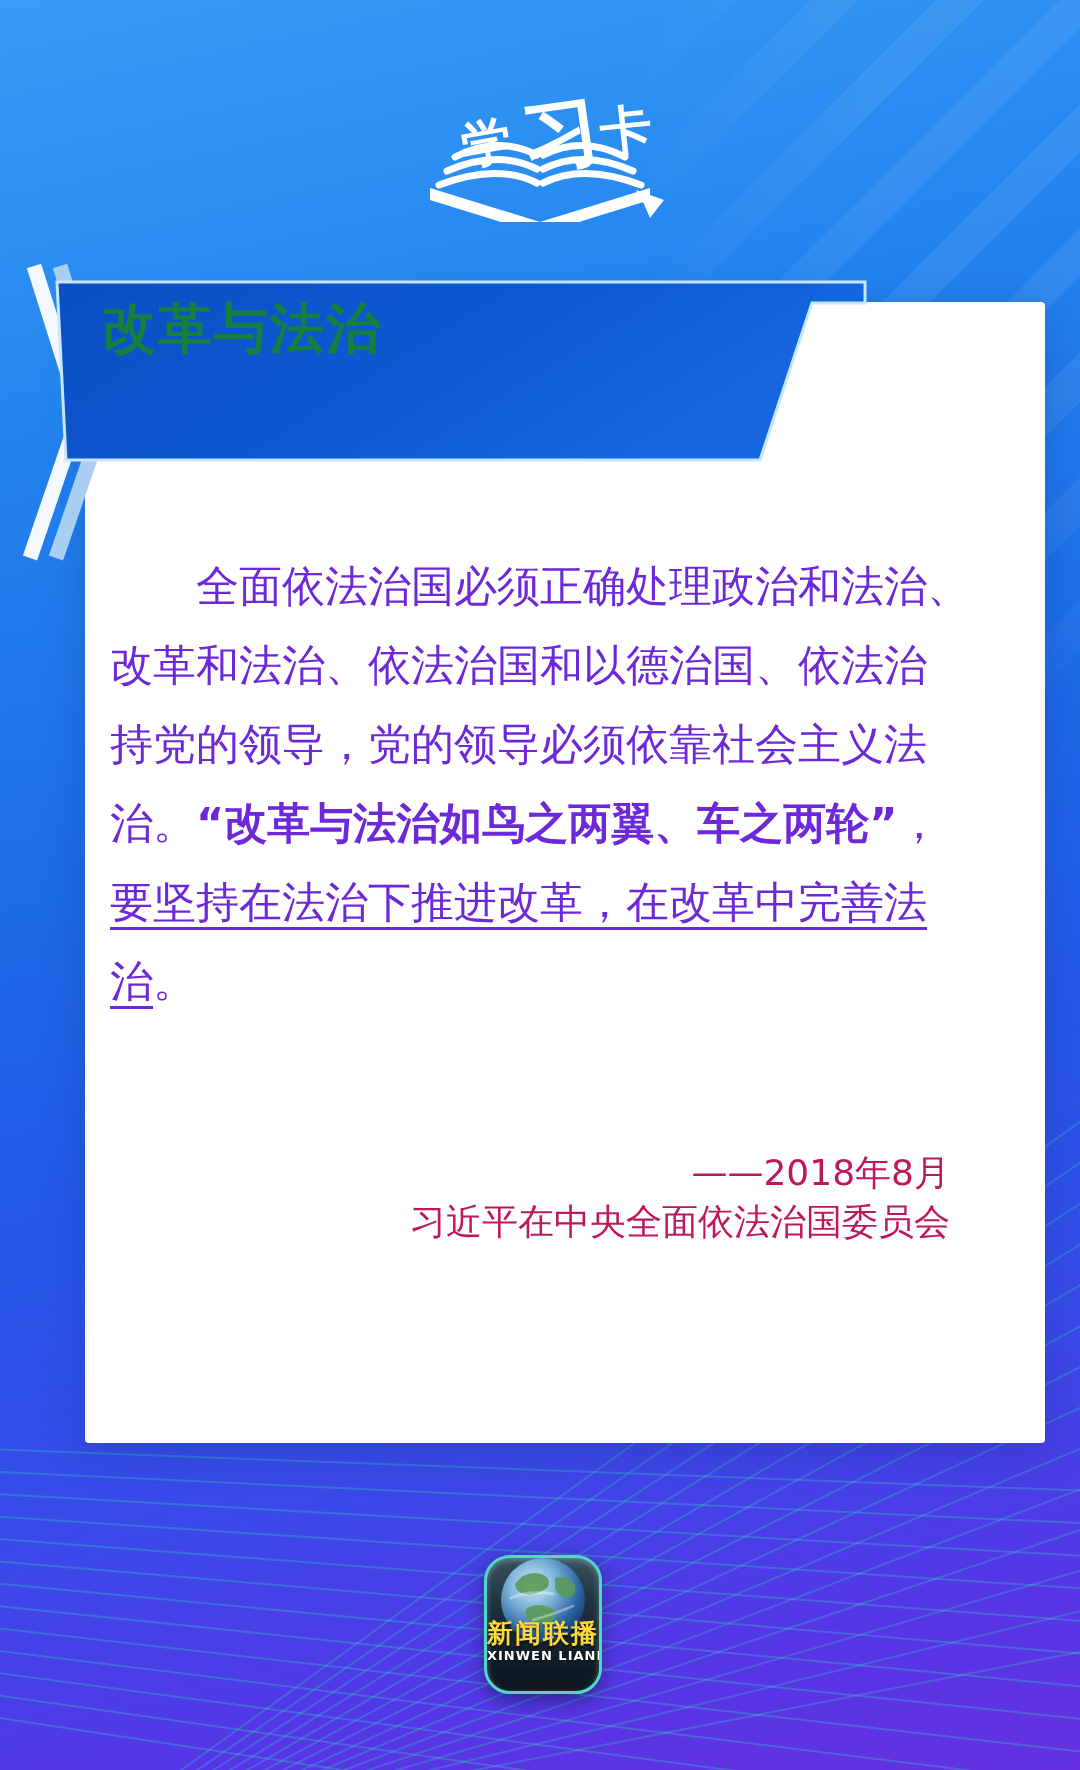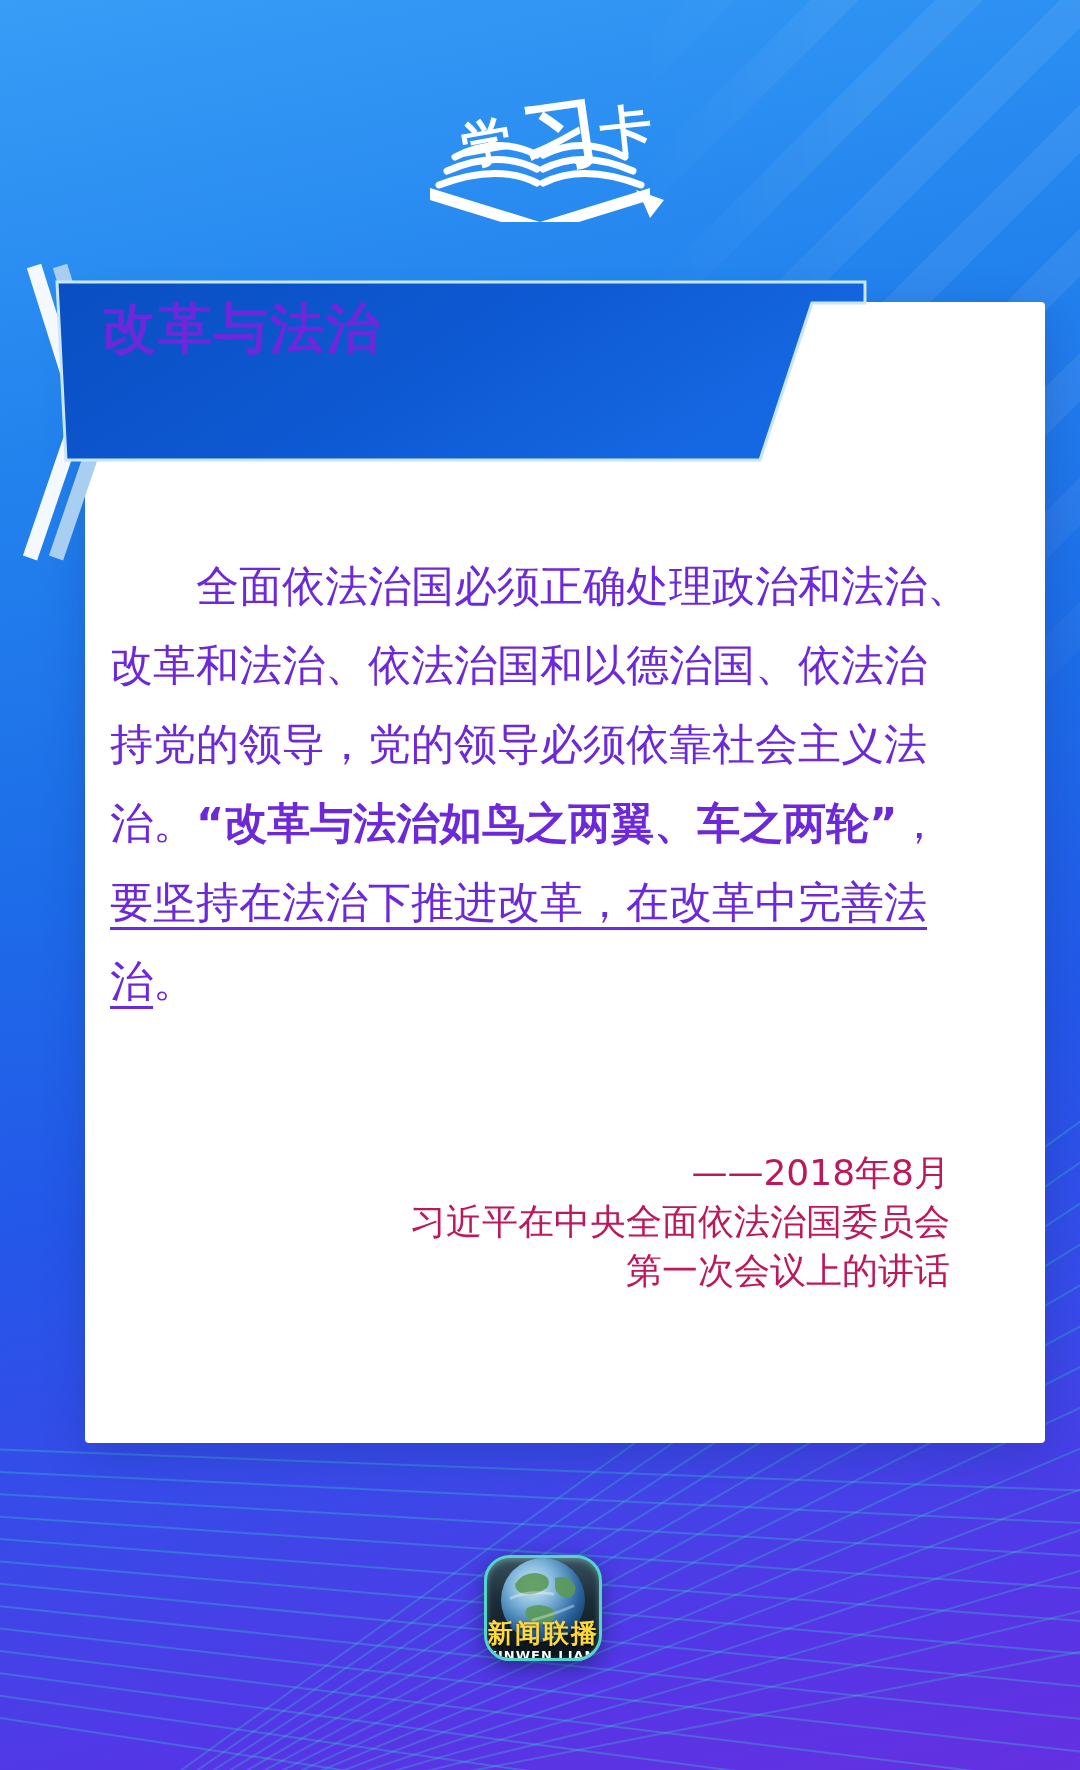--- a/index.html
+++ b/index.html
@@ -35,40 +35,40 @@
     position:absolute;z-index:4;left:0;top:72px;width:1080px;height:150px;
     text-align:center;color:#fff;
   }
   .brand .cal{position:absolute;font-weight:bold;color:#fff;}
   .cal-1{left:462px;top:38px;font-size:50px;transform:rotate(-10deg);}
   .cal-2{left:522px;top:10px;font-size:78px;transform:rotate(-8deg);}
   .cal-3{left:600px;top:24px;font-size:52px;transform:rotate(-6deg);}
   
   .banner-title{
     position:absolute;z-index:4;left:102px;top:294px;
-    color:#6d28d9;font-weight:bold;font-size:54px;line-height:70px;
+    color:#15803d;font-weight:bold;font-size:54px;line-height:70px;
     letter-spacing:2px;white-space:nowrap;
   }
   
   .quote{
     position:absolute;z-index:4;left:110px;top:547px;
     color:#6d28d9;font-size:43px;line-height:79px;
   }
   .q-line{white-space:nowrap;}
   .rb{font-weight:bold;}
   .ru{border-bottom:3px solid currentColor;padding-bottom:0;}
   
   .attribution{
     position:absolute;z-index:4;right:130px;top:1148px;
     color:#be185d;font-size:36px;line-height:49px;text-align:right;
     white-space:nowrap;
   }
   
   .app-icon{
-    position:absolute;z-index:4;left:484px;top:1555px;width:118px;height:106px;
+    position:absolute;z-index:4;left:484px;top:1555px;width:118px;height:139px;
     border-radius:26px;border:3px solid #55d4cc;box-sizing:border-box;
     background:linear-gradient(180deg,#39505e 0%,#1c2e3a 40%,#0a141c 100%);
     overflow:hidden;text-align:center;
     box-shadow:0 6px 20px rgba(0,20,40,.45), inset 0 2px 6px rgba(180,255,248,.35);
   }
   .app-icon svg{position:absolute;left:50%;top:-30px;transform:translateX(-50%);}
   .app-cn{
     position:absolute;left:0;right:0;top:58px;
     color:#ffd83a;font-weight:bold;font-size:26px;letter-spacing:2px;
     text-shadow:0 2px 2px rgba(0,0,0,.6);white-space:nowrap;
@@ -165,21 +165,20 @@
     <div class="q-line"><span>改革和法治、依法治国和以德治国、依法治</span></div>
     <div class="q-line"><span>持党的领导，党的领导必须依靠社会主义法</span></div>
     <div class="q-line"><span>治。</span><span class="rb">“改革与法治如鸟之两翼、车之两轮”</span><span>，</span></div>
     <div class="q-line"><span class="ru">要坚持在法治下推进改革，在改革中完善法</span></div>
     <div class="q-line"><span class="ru">治</span><span>。</span></div>
   </div>
 
 <div class="attribution" id="attribution-lines">
     <div>——2018年8月</div>
     <div>习近平在中央全面依法治国委员会</div>
-    <div>第一次会议上的讲话</div>
   </div>
 
 <div class="app-icon">
   <svg width="160" height="120" viewBox="0 0 160 120">
     <defs>
       <radialGradient id="globeGrad" cx="0.38" cy="0.32" r="0.8">
         <stop offset="0" stop-color="#d8ecf6"></stop>
         <stop offset="0.35" stop-color="#7db4da"></stop>
         <stop offset="0.7" stop-color="#2a649e"></stop>
         <stop offset="1" stop-color="#0d2c52"></stop>

